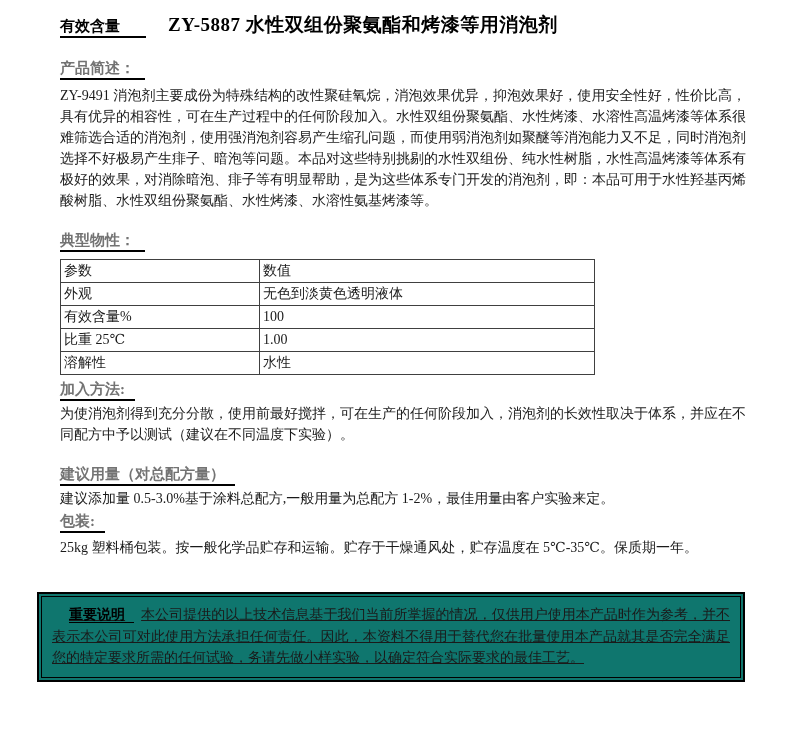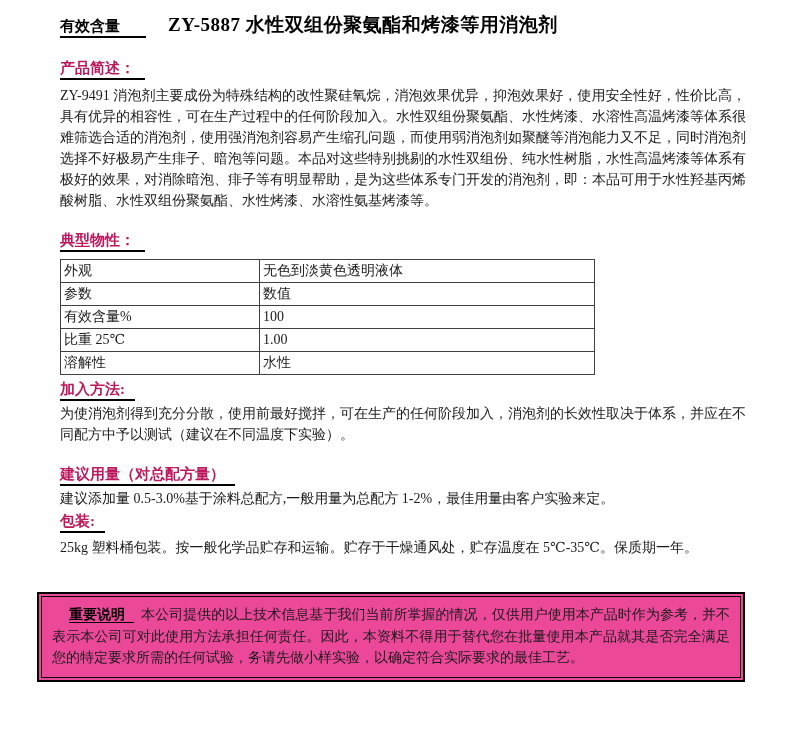--- a/index.html
+++ b/index.html
@@ -43,21 +43,21 @@
     font-size: 19px;
     font-weight: bold;
     color: #000;
     margin-left: 22px;
     letter-spacing: 0.5px;
   }
   
   .sec-heading {
     font-size: 15px;
     font-weight: bold;
-    color: #be185d;
+    color: #737373;
     border-bottom: 2px solid #000;
     display: inline-block;
     padding-right: 10px;
     line-height: 19px;
   }
   .mt-title { margin-top: 21px; }
   .mt-sec   { margin-top: 20px; }
   .mt-tight { margin-top: 5px;  }
   
   .body-text {
@@ -89,21 +89,22 @@
   td.col-value { width: 329px; }
   
   .notice-outer {
     position: absolute;
     left: 37px;
     top: 592px;
     width: 708px;
     box-sizing: border-box;
     border: 2px solid #000;
     padding: 2px;
-    background: #ec4899;
+    background: #0f766e;
+    text-decoration: underline;
   }
   .notice-inner {
     border: 1px solid #000;
     box-sizing: border-box;
     padding: 7px 10px 8px 10px;
   }
   .notice-text {
     font-size: 14px;
     line-height: 21.5px;
     text-align: justify;
@@ -132,26 +133,26 @@
   <div class="mt-title">
     <span class="sec-heading">产品简述：</span>
     <p class="body-text">ZY-9491 消泡剂主要成份为特殊结构的改性聚硅氧烷，消泡效果优异，抑泡效果好，使用安全性好，性价比高，具有优异的相容性，可在生产过程中的任何阶段加入。水性双组份聚氨酯、水性烤漆、水溶性高温烤漆等体系很难筛选合适的消泡剂，使用强消泡剂容易产生缩孔问题，而使用弱消泡剂如聚醚等消泡能力又不足，同时消泡剂选择不好极易产生痱子、暗泡等问题。本品对这些特别挑剔的水性双组份、纯水性树脂，水性高温烤漆等体系有极好的效果，对消除暗泡、痱子等有明显帮助，是为这些体系专门开发的消泡剂，即：本品可用于水性羟基丙烯酸树脂、水性双组份聚氨酯、水性烤漆、水溶性氨基烤漆等。</p>
   </div>
 
   <div class="mt-sec">
     <span class="sec-heading">典型物性：</span>
     <table class="props">
       <tbody>
         <tr>
+          <td class="col-param">参数</td>
+          <td class="col-value">数值</td>
+        </tr>
+        <tr>
           <td class="col-param">外观</td>
           <td class="col-value">无色到淡黄色透明液体</td>
-        </tr>
-        <tr>
-          <td class="col-param">参数</td>
-          <td class="col-value">数值</td>
         </tr>
         <tr>
           <td class="col-param">有效含量%</td>
           <td class="col-value">100</td>
         </tr>
         <tr>
           <td class="col-param">比重 25℃</td>
           <td class="col-value">1.00</td>
         </tr>
         <tr>

